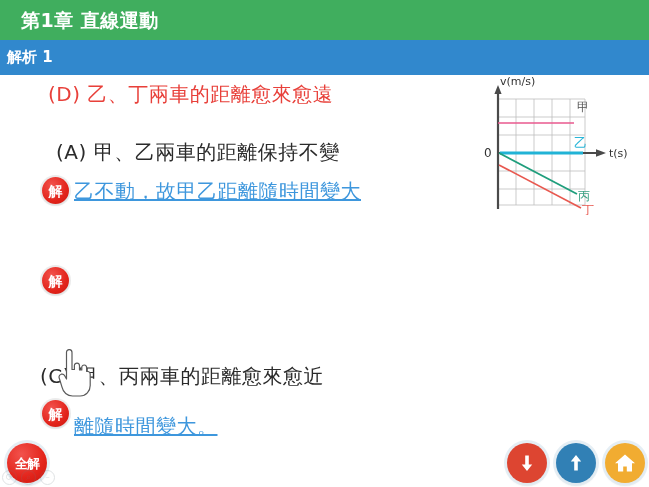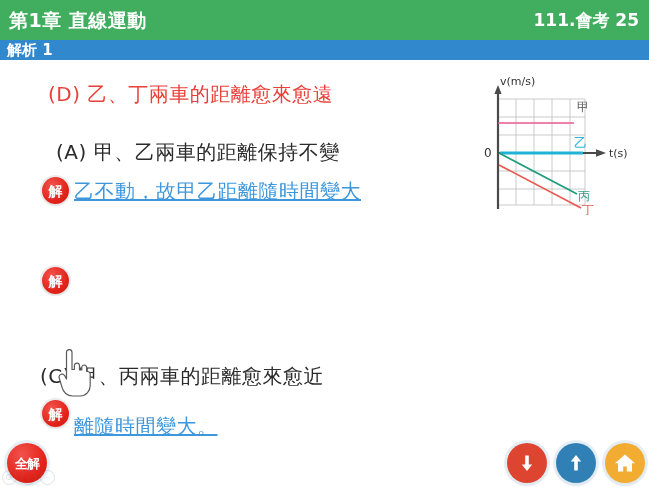--- a/index.html
+++ b/index.html
@@ -20,42 +20,42 @@
   #app-header {
     position: absolute;
     top: 0; left: 0;
     width: 649px;
     height: 40px;
     background: #40ae5e;
     display: flex;
     align-items: center;
     justify-content: space-between;
     box-sizing: border-box;
-    padding: 0 10px 0 9px;
+    padding: 0 10px 0 21px;
   }
   #chapter-title {
     color: #ffffff;
     font-size: 19px;
     font-weight: bold;
     letter-spacing: 0.5px;
     line-height: 1;
   }
   #exam-label {
     color: #ffffff;
     font-size: 17px;
     font-weight: bold;
     line-height: 1;
   }
 
   
   #sub-header {
     position: absolute;
     top: 40px; left: 0;
     width: 649px;
-    height: 20px;
+    height: 35px;
     background: #3188cd;
     display: flex;
     align-items: center;
     box-sizing: border-box;
     padding-left: 7px;
   }
   #sub-header-label {
     color: #ffffff;
     font-size: 15px;
     font-weight: bold;
@@ -176,21 +176,20 @@
     font-size: 9px;
     line-height: 1;
     box-sizing: border-box;
   }
 </style>
 </head>
 <body>
 
 <div id="app-header">
   <span id="chapter-title">第1章 直線運動</span>
-  <span id="exam-label">111.會考 25</span>
 </div>
 
 <div id="sub-header">
   <span id="sub-header-label">解析 1</span>
 </div>
 
 <div id="content">
 
   <div class="qline opt-red" style="left:48px; top:14px;">(D) 乙、丁兩車的距離愈來愈遠</div>
 

